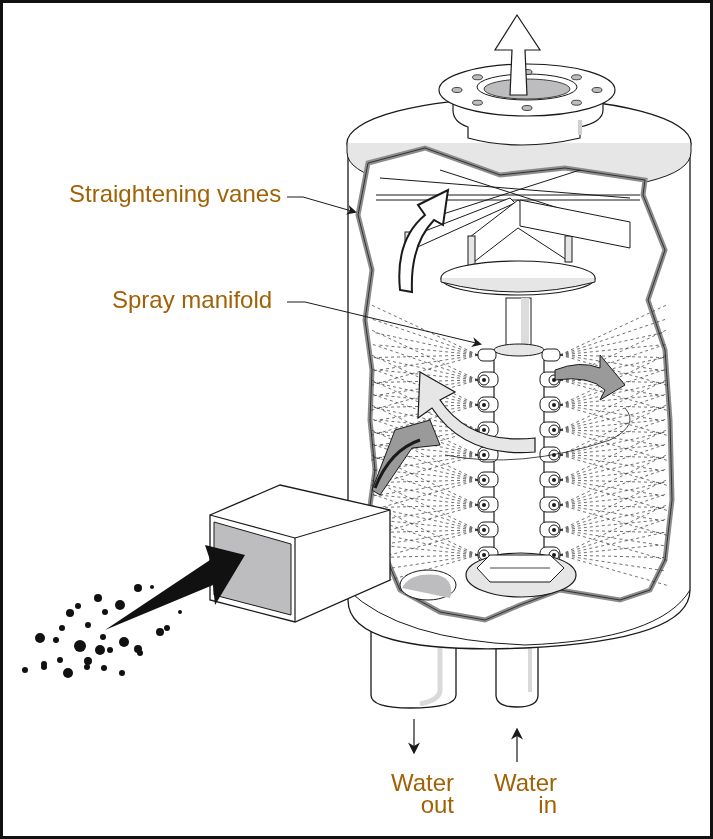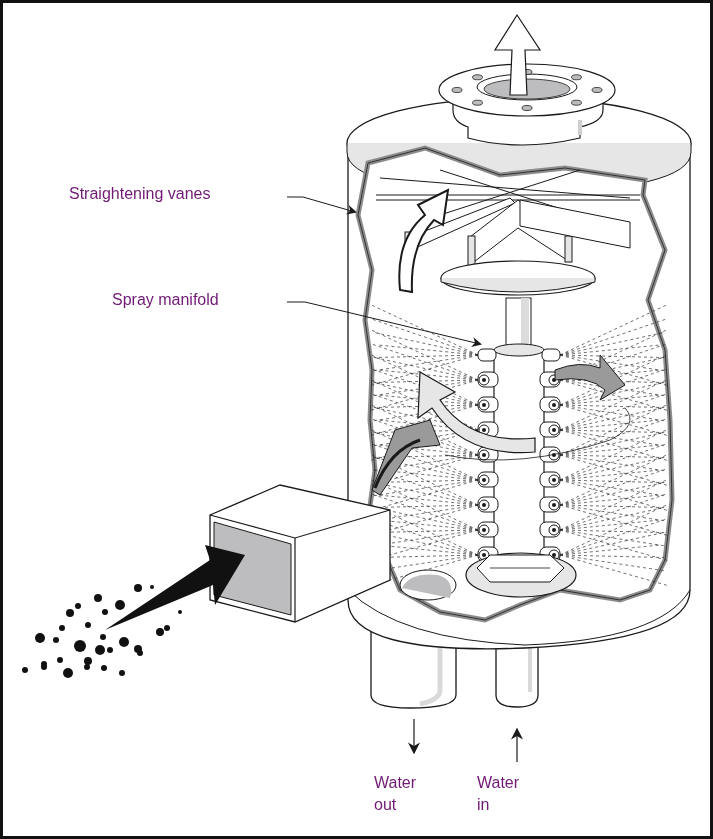--- a/index.html
+++ b/index.html
@@ -4,23 +4,23 @@
   <style>
     html, body { margin: 0; padding: 0; background: #ffffff; }
     body { width: 713px; height: 839px; overflow: hidden; }
     .frame {
       position: absolute; left: 0; top: 0; width: 713px; height: 839px;
       box-sizing: border-box; border: 3px solid #111111; background: #ffffff;
     }
     svg { position: absolute; left: 0; top: 0; }
     .label {
       position: absolute; font-family: "Liberation Sans", sans-serif;
-      font-size: 16px; color: #701a75; line-height: 22px; white-space: nowrap;
+      font-size: 24px; color: #a16207; line-height: 22px; white-space: nowrap;
     }
-    .label.center { text-align: left; width: 80px; }
+    .label.center { text-align: right; width: 80px; }
   </style>
 </head>
 <body>
 
 <div class="frame"></div>
 
 <svg width="713" height="839" viewBox="0 0 713 839">
   <defs>
     <marker id="arrowHead" markerWidth="10" markerHeight="10" refX="8" refY="5" orient="auto">
       <path d="M0,0 L10,5 L0,10 L3,5 Z" fill="#1a1a1a"></path>

